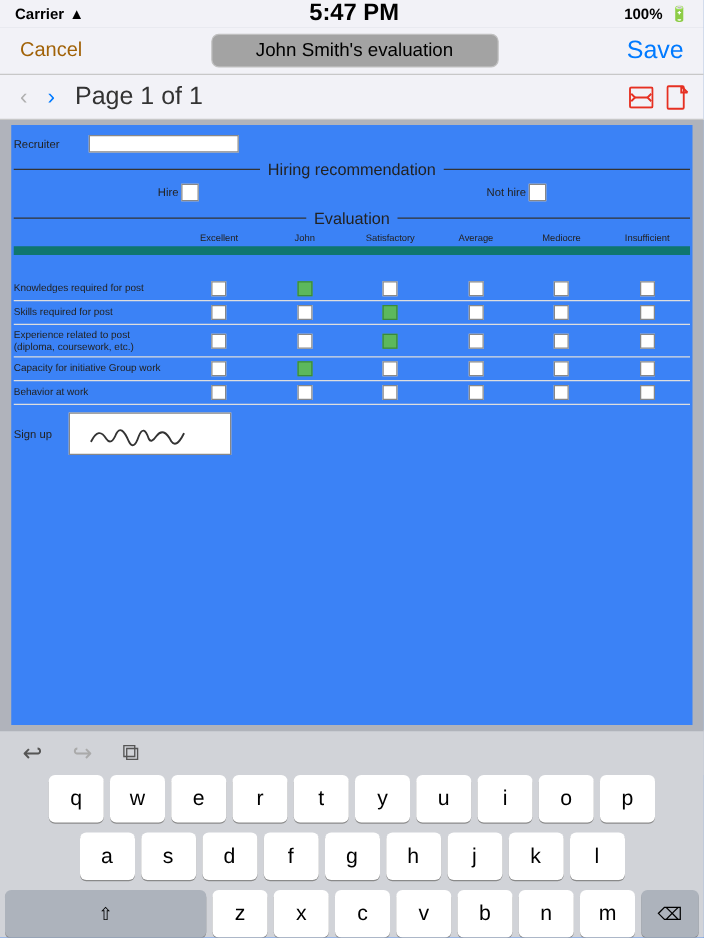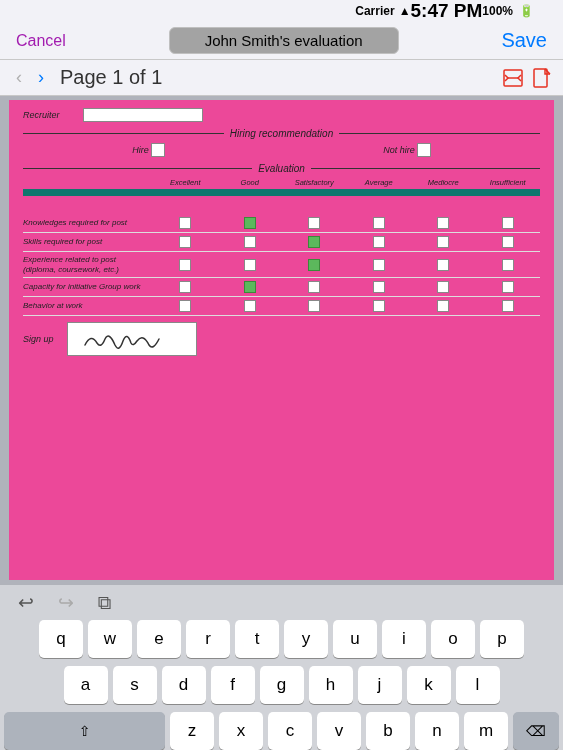--- a/index.html
+++ b/index.html
@@ -8,44 +8,44 @@
       height: 750px;
       font-family: -apple-system, 'Helvetica Neue', sans-serif;
       background: #d1d3d8;
       overflow: hidden;
       position: relative;
     }
 
     
     .status-bar {
       display: flex;
-      justify-content: flex-end;
+      justify-content: space-between;
       align-items: center;
       background: #f2f2f7;
-      padding: 0 29px;
+      padding: 0 12px;
       height: 22px;
       font-size: 12px;
       font-weight: 600;
     }
     .status-bar-left { display: flex; align-items: center; gap: 4px; }
     .status-bar-center { font-size: 19px; font-weight: 700; }
     .status-bar-right { display: flex; align-items: center; gap: 6px; font-size: 12px; }
 
     
     .nav-bar {
       display: flex;
       justify-content: space-between;
       align-items: center;
       background: #f2f2f7;
       padding: 0 16px;
       height: 38px;
       border-bottom: 1px solid #c8c8c8;
     }
     .nav-bar-cancel {
-      color: #a21caf;
+      color: #a16207;
       font-size: 16px;
       background: none;
       border: none;
       cursor: pointer;
     }
     .nav-bar-title-input {
       border: 1px solid #c0c0c0;
       border-radius: 6px;
       padding: 4px 10px;
       font-size: 15px;
@@ -103,29 +103,28 @@
     
     .doc-area {
       background: #b0b3bb;
       height: 488px;
       overflow: hidden;
       display: flex;
       justify-content: center;
       padding: 4px 6px;
     }
     .doc-page {
-      background: #ec4899;
+      background: #3b82f6;
       width: 100%;
       max-width: 545px;
-      padding: 8px 14px 10px;
+      padding: 8px 2px 10px;
       font-size: 9px;
       color: #222;
       overflow: hidden;
       position: relative;
-      font-style: italic;
     }
 
     
     .recruiter-row {
       display: flex;
       align-items: center;
       margin-bottom: 6px;
       font-size: 9px;
     }
     .recruiter-row label { width: 60px; }
@@ -141,21 +140,21 @@
       align-items: center;
       margin: 4px 0 4px;
       gap: 6px;
     }
     .section-line {
       flex: 1;
       height: 1px;
       background: #333;
     }
     .section-title {
-      font-size: 10px;
+      font-size: 13px;
       font-weight: 500;
     }
 
     .hire-row {
       display: flex;
       justify-content: space-around;
       align-items: flex-start;
       margin: 2px 0 6px;
     }
     .hire-option {
@@ -401,21 +400,21 @@
     <div class="eval-section">
       <div class="section-title-row">
         <div class="section-line"></div>
         <span class="section-title">Evaluation</span>
         <div class="section-line"></div>
       </div>
 
       <div class="eval-header-row">
         <div class="eval-label-col"></div>
         <div class="eval-col">Excellent</div>
-        <div class="eval-col">Good</div>
+        <div class="eval-col">John</div>
         <div class="eval-col">Satisfactory</div>
         <div class="eval-col">Average</div>
         <div class="eval-col">Mediocre</div>
         <div class="eval-col">Insufficient</div>
       </div>
 
       <div class="eval-row">
         <div class="eval-row-label">Knowledges required for post</div>
         <div class="eval-check-col">
             <div class="checkbox-empty"></div>

